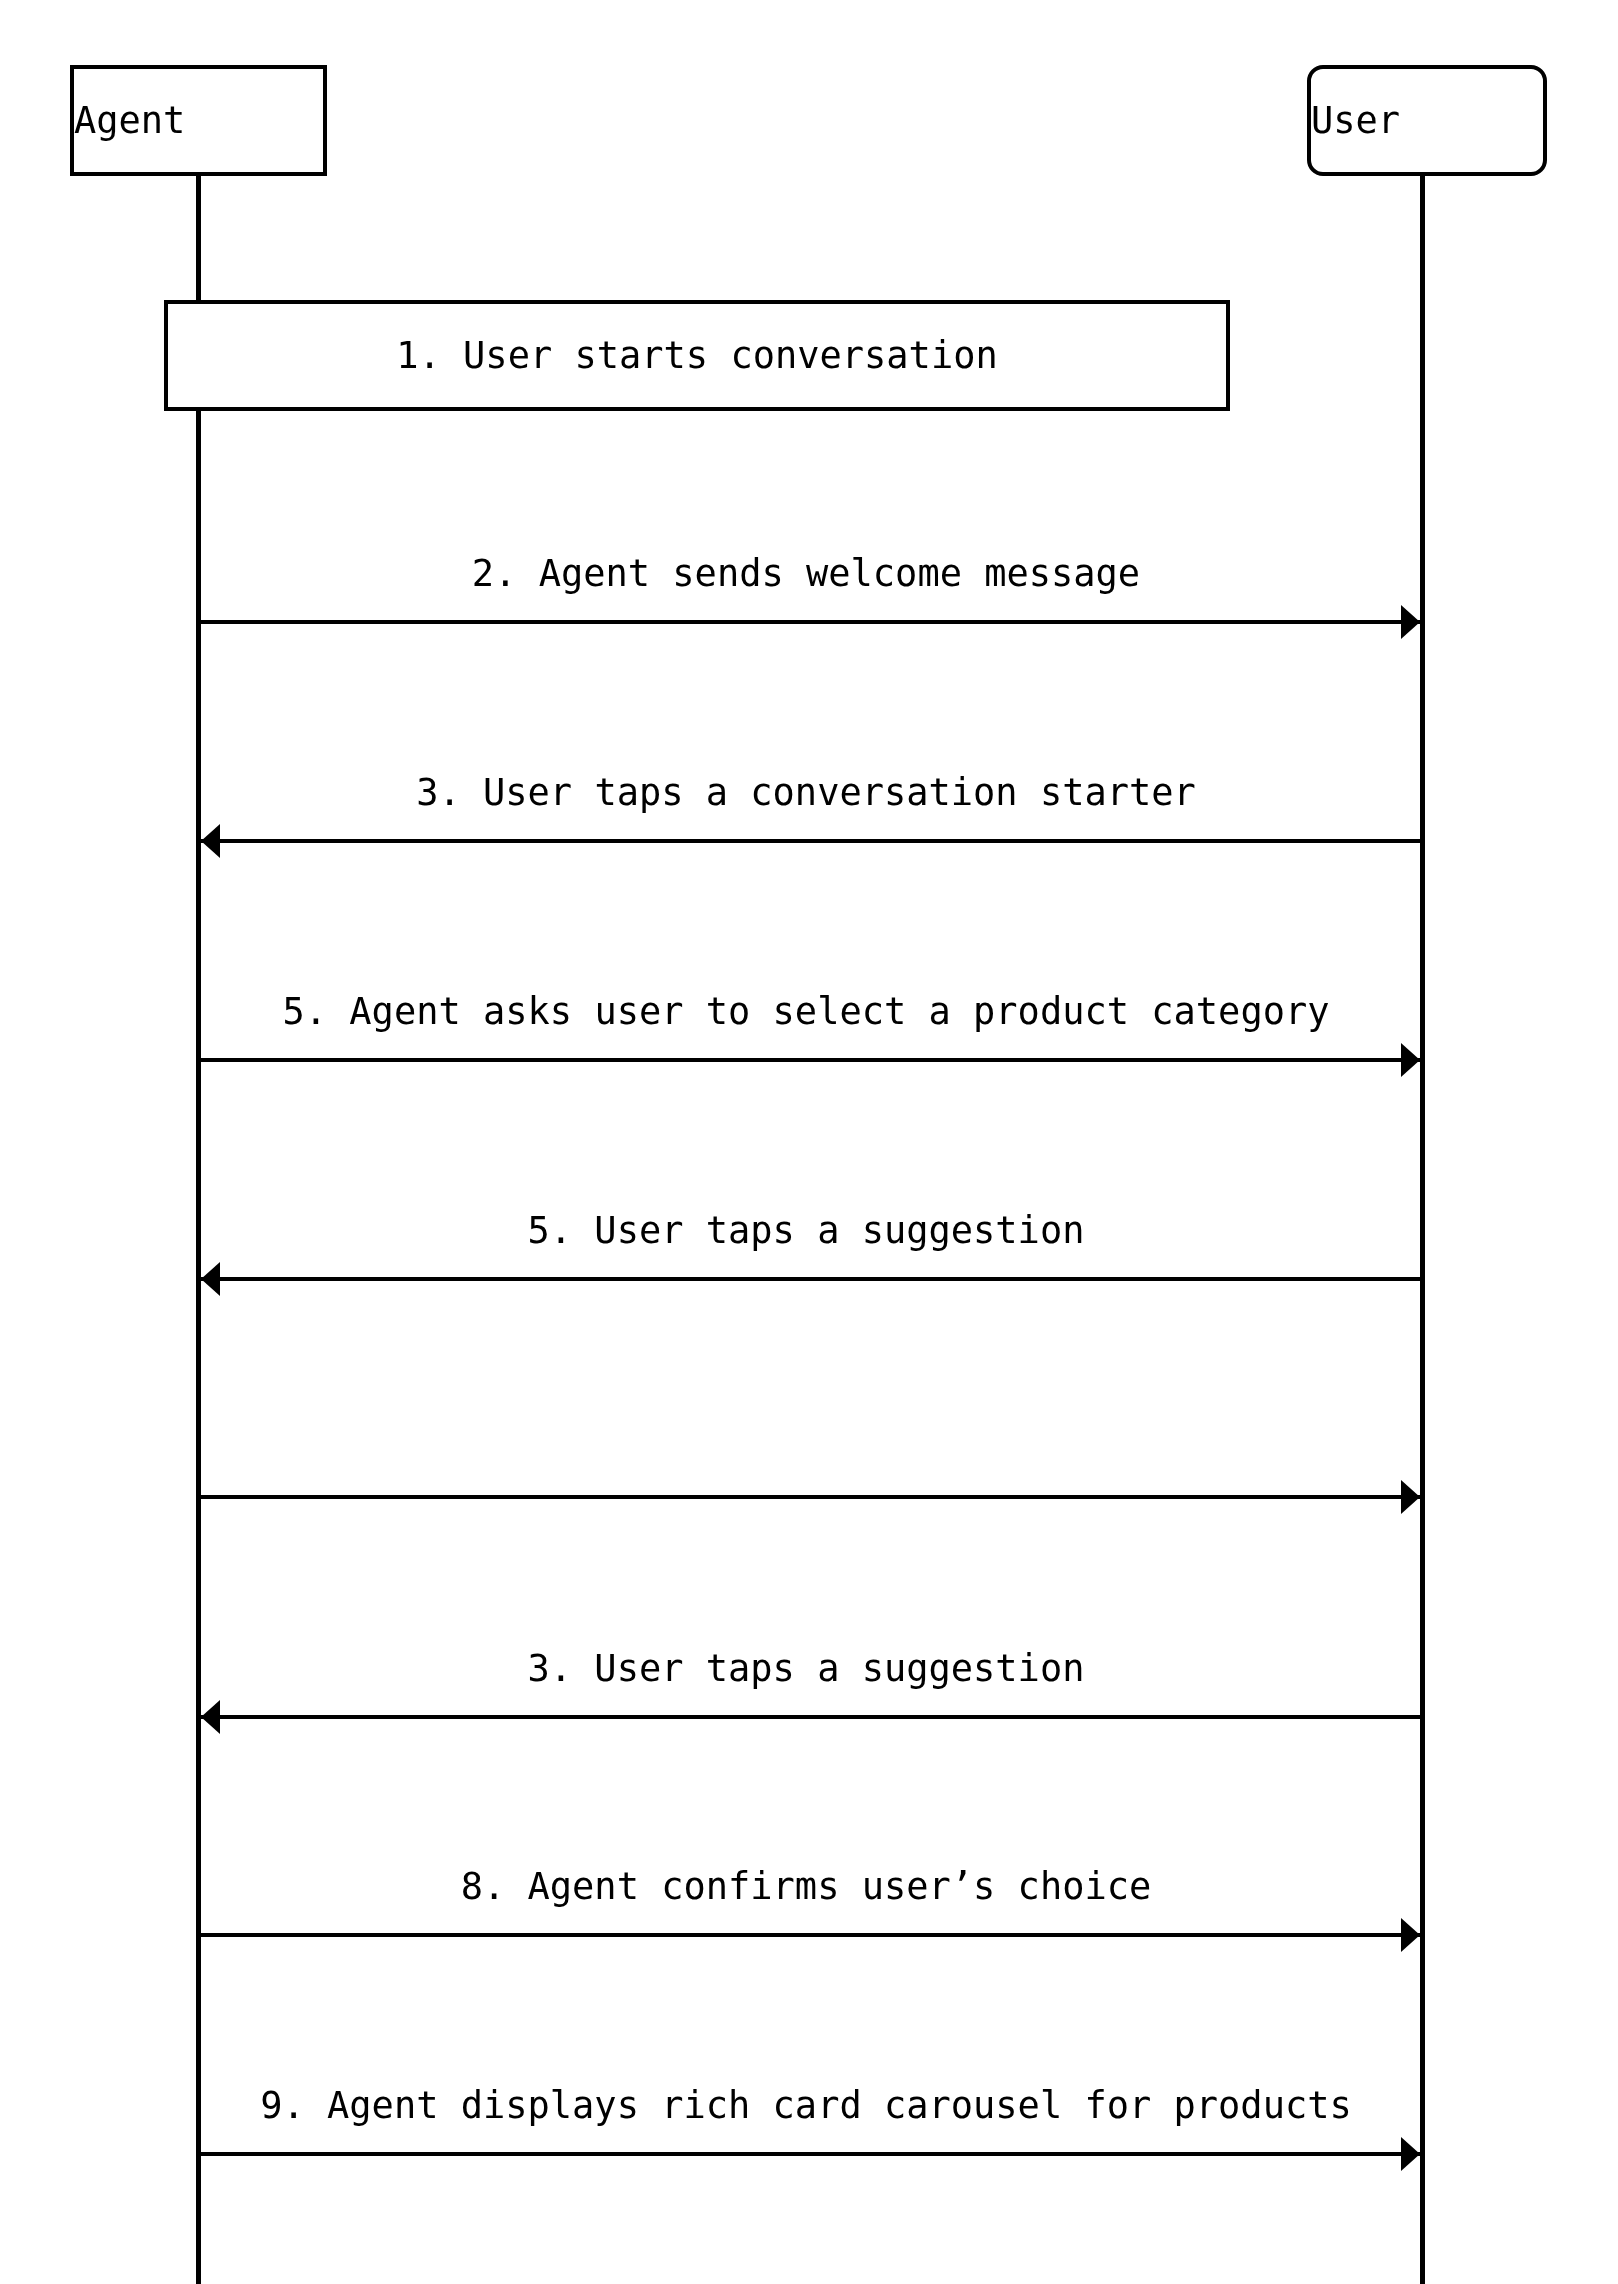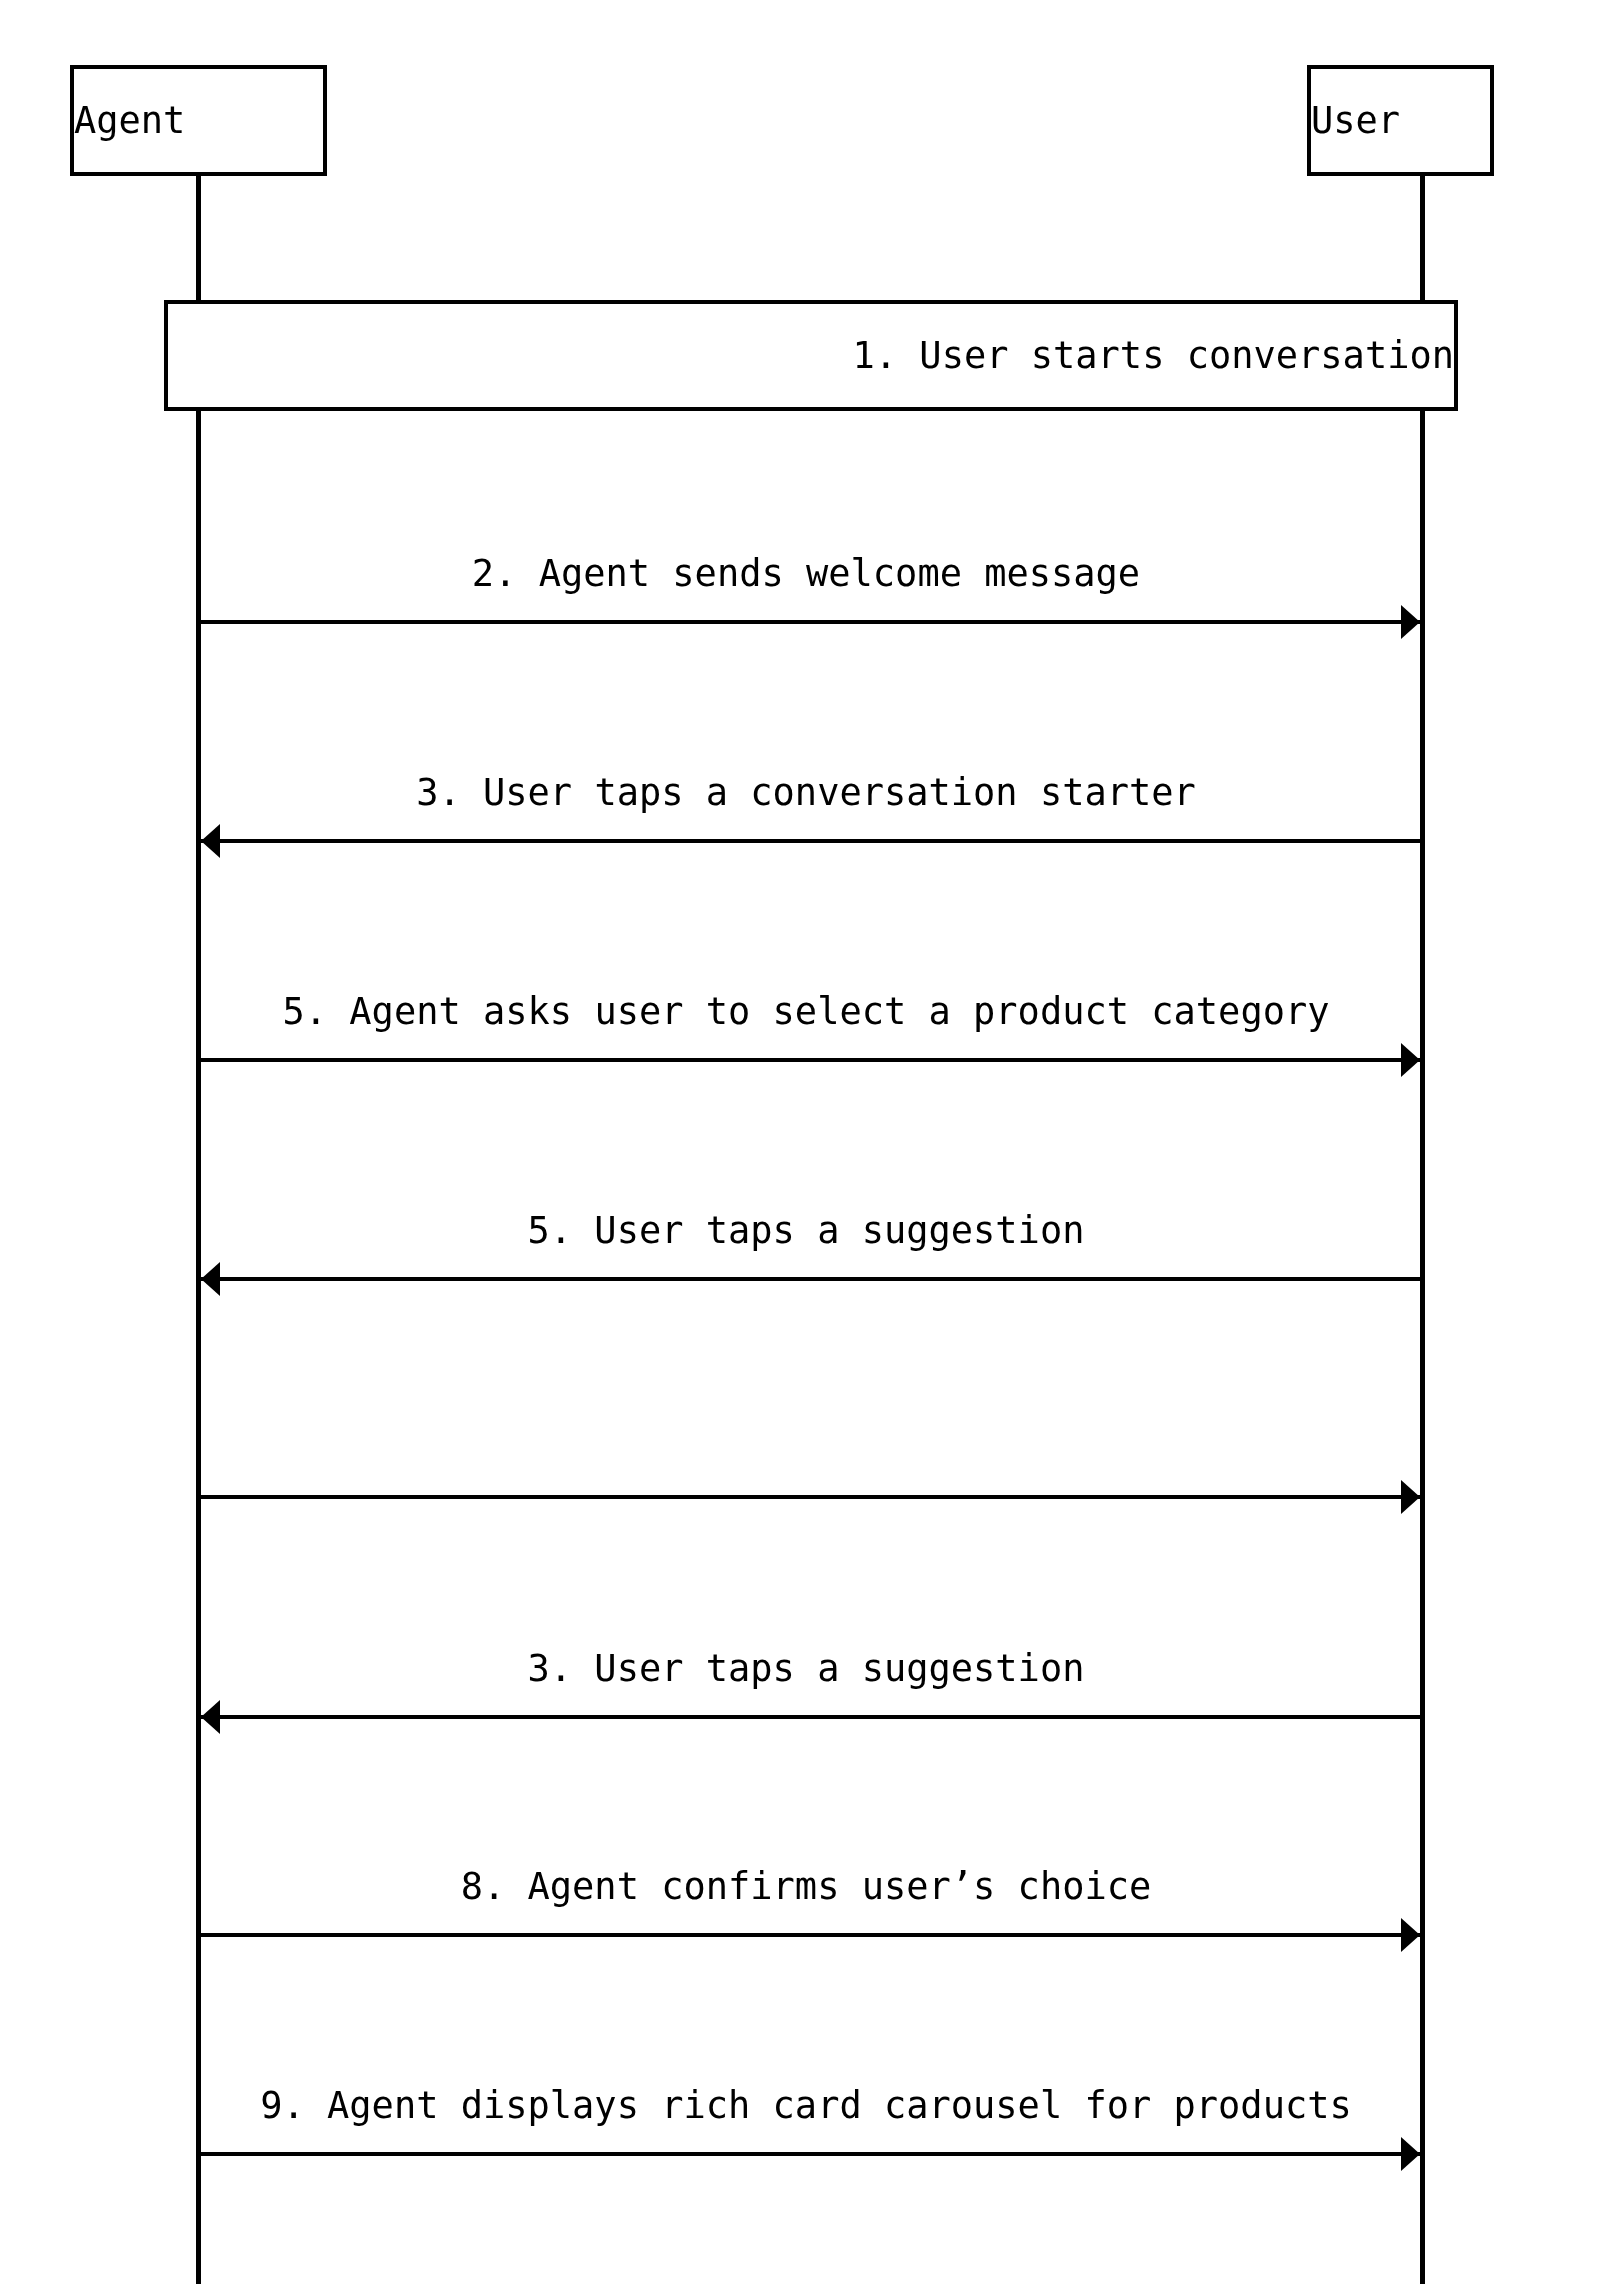--- a/index.html
+++ b/index.html
@@ -28,30 +28,30 @@
     position: absolute;
     box-sizing: border-box;
     height: 111px;
     border: 4.1px solid var(--ink, #000000);
     background: var(--bg, #ffffff);
     display: flex; align-items: center; justify-content: flex-start;
     font-size: 37px; line-height: 1;
     z-index: 3;
   }
   .actor.agent { left: 70px;  width: 257px; }
-  .actor.user  { left: 1307px; width: 187px; }
+  .actor.user  { left: 1307px; width: 240px; border-radius: 16px; }
   .actor.top    { top: 65px; }
   .note {
     position: absolute;
     box-sizing: border-box;
     left: 164px; top: 300px;
-    width: 1294px; height: 111px;
+    width: 1066px; height: 111px;
     border: 4.6px solid var(--ink, #000000);
     background: var(--bg, #ffffff);
-    display: flex; align-items: center; justify-content: flex-end;
+    display: flex; align-items: center; justify-content: center;
     font-size: 37px; line-height: 1;
     z-index: 2;
   }
   .msg {
     position: absolute; inset: 0;
     z-index: 2;
   }
   .msg-label {
     position: absolute;
     left: 194px; width: 1224px;

